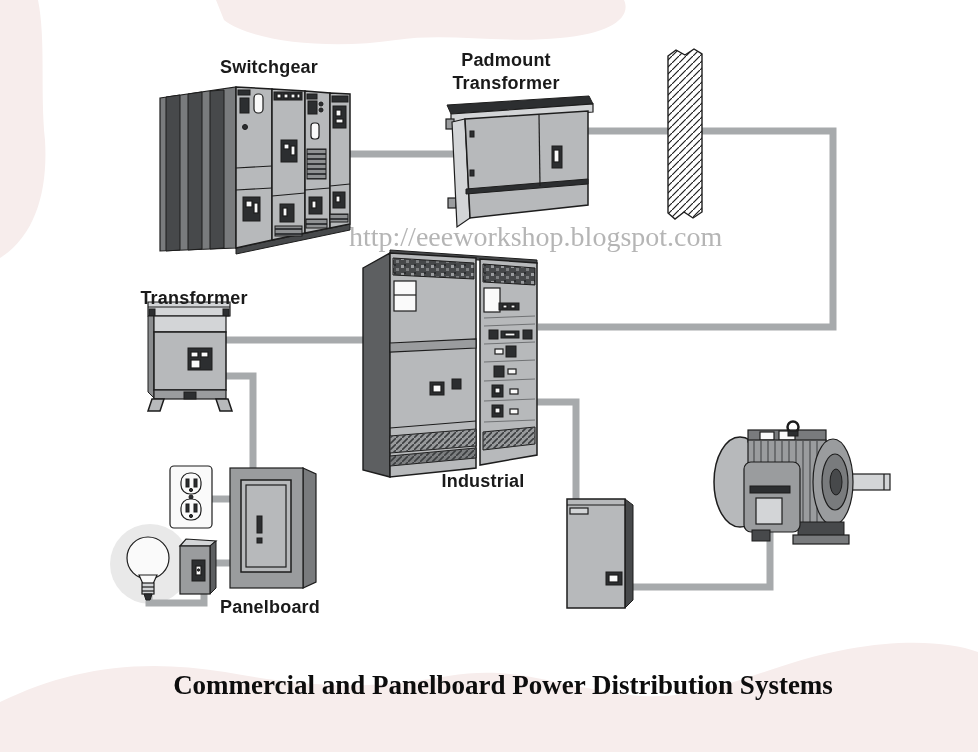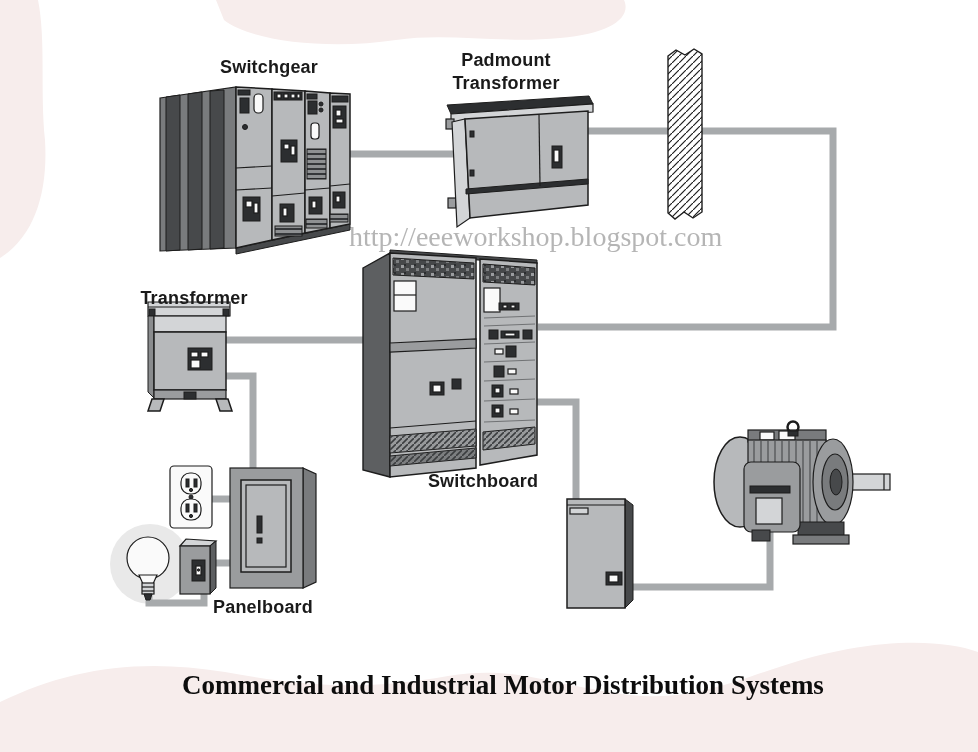--- a/index.html
+++ b/index.html
@@ -308,21 +308,21 @@
 
 <div class="lbl" style="left:194px;top:56px;width:150px;">Switchgear</div>
 
 <div class="lbl" style="left:426px;top:49px;width:160px;">
   <div>Padmount</div>
   <div>Transformer</div>
 </div>
 
 <div class="lbl" style="left:119px;top:287px;width:150px;">Transformer</div>
 
-<div class="lbl" style="left:408px;top:470px;width:150px;">Switchboard</div>
-
-<div class="lbl" style="left:188px;top:596px;width:150px;">Panelboard</div>
+<div class="lbl" style="left:408px;top:470px;width:150px;">Industrial</div>
+
+<div class="lbl" style="left:195px;top:596px;width:150px;">Panelboard</div>
 
 <div class="lbl" style="left:525px;top:611px;width:150px;line-height:24px;">
 </div>
 
-<div class="title">Commercial and Industrial Motor Distribution Systems</div>
+<div class="title">Commercial and Panelboard Power Distribution Systems</div>
 </div>
 
 </body></html>

